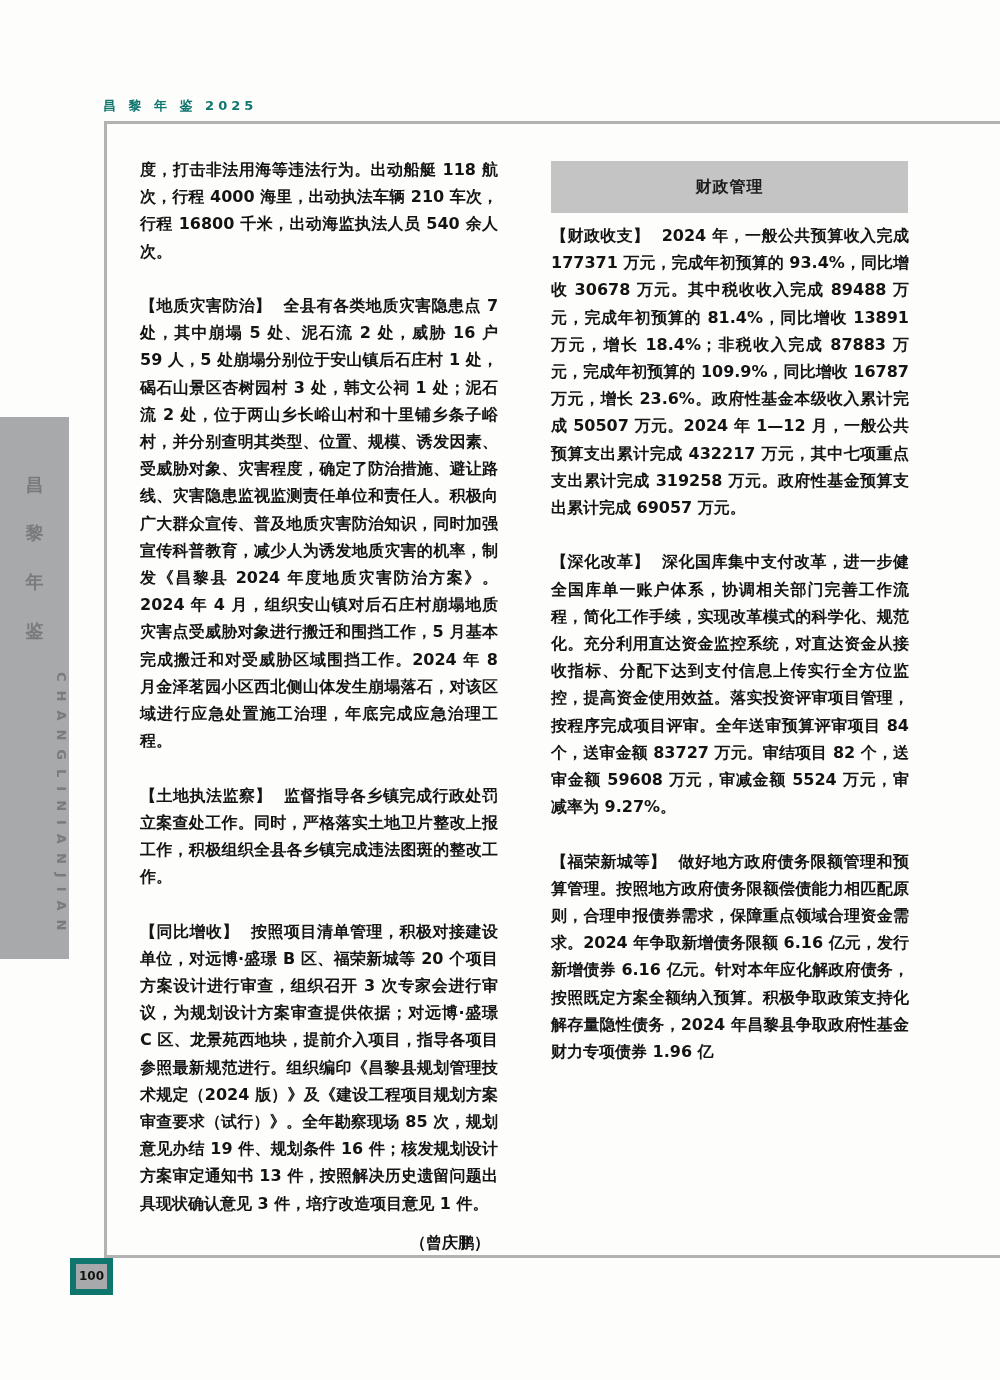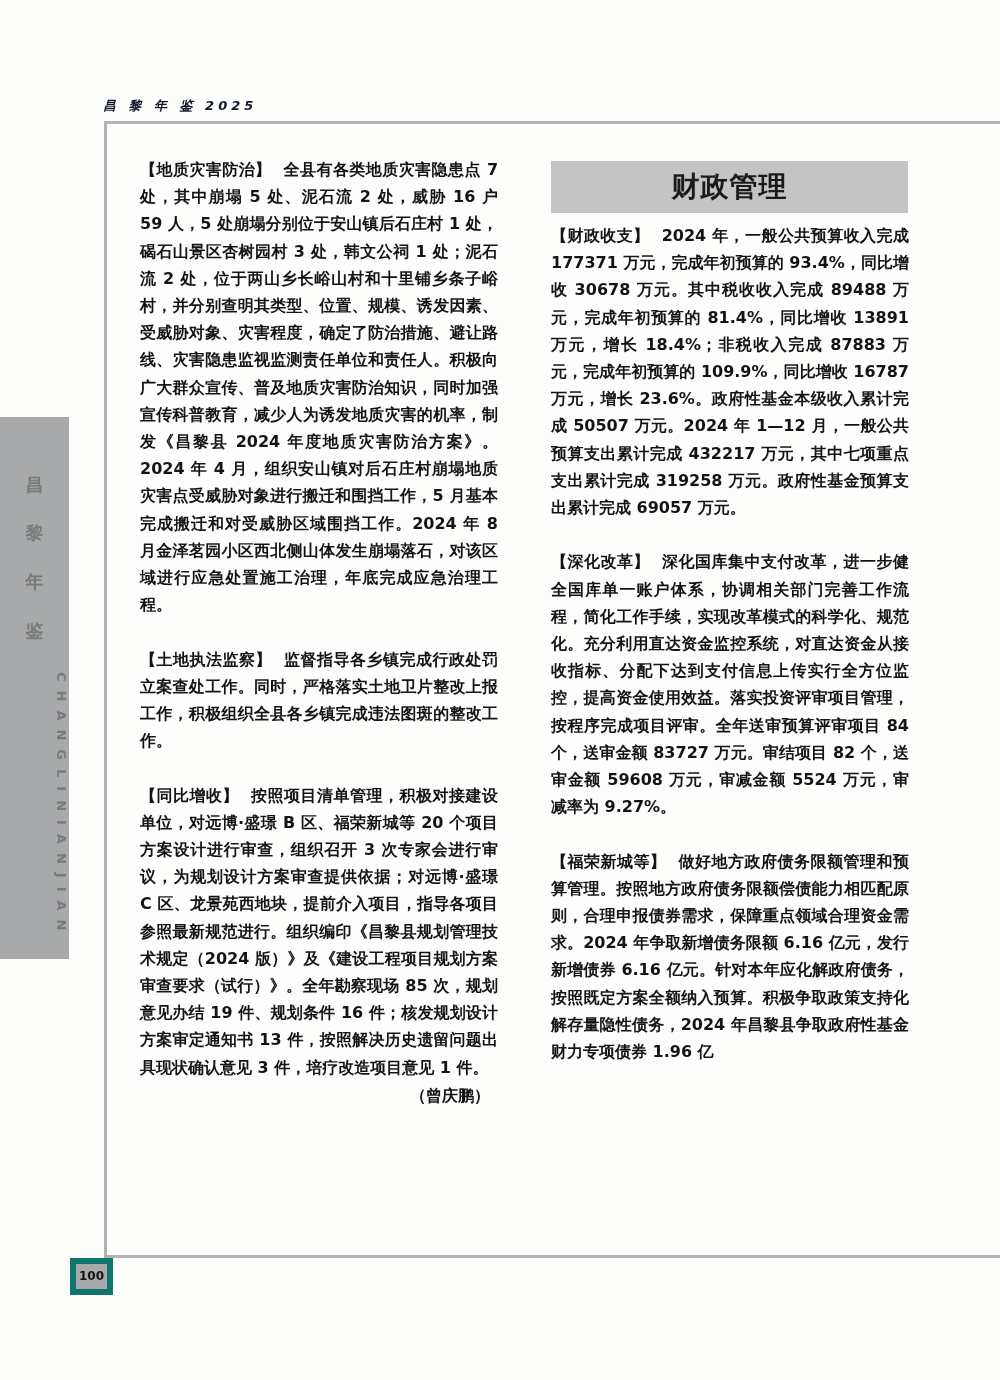--- a/index.html
+++ b/index.html
@@ -3,22 +3,22 @@
 <meta charset="utf-8">
 <style>
   html, body { margin: 0; padding: 0; }
   body {
     width: 1000px; height: 1380px; position: relative; overflow: hidden;
     background: #fdfdfc; color: #111;
     font-family: "DejaVu Sans", sans-serif;
   }
   .running-head {
     position: absolute; left: 103px; top: 97px;
-    font-size: 13px; font-weight: bold; font-style: italic; letter-spacing: 4px;
-    color: #0f172a; white-space: nowrap;
+    font-size: 13px; font-weight: bold; letter-spacing: 4px;
+    color: #0f766e; white-space: nowrap;
   }
   .frame-top { position: absolute; left: 105px; top: 121px; width: 895px; height: 3px; background: #b3b3b3; }
   .frame-left { position: absolute; left: 104px; top: 121px; width: 3px; height: 1137px; background: #b3b3b3; }
   .frame-bottom { position: absolute; left: 105px; top: 1255px; width: 895px; height: 3px; background: #b3b3b3; }
   .side-tab {
     position: absolute; left: 0; top: 417px; width: 69px; height: 542px;
     background: #a8a9aa;
   }
   .side-tab .cn {
     position: absolute; left: 0; width: 69px; text-align: center;
@@ -37,25 +37,25 @@
   }
   .col {
     position: absolute; width: 358px;
     font-size: 16px; line-height: 27.2px; font-weight: bold;
     text-align: justify; color: #141414;
   }
   .col.left { left: 140px; top: 156px; }
   .col.right { left: 551px; top: 222px; }
   .col p { margin: 0 0 27.2px 0; }
   .col .lead { font-weight: bold; }
-  .col .byline { text-align: right; margin-top: 1px; margin-bottom: 0; padding-right: 8px; }
+  .col .byline { text-align: right; margin-top: 12px; margin-bottom: 0; padding-right: 8px; }
   .section-banner {
     position: absolute; left: 551px; top: 161px; width: 357px; height: 52px;
     background: #c4c4c4;
-    font-size: 28px; font-weight: bold; text-align: center; line-height: 52px; color: #1a1a1a;
+    font-size: 16px; font-weight: bold; text-align: center; line-height: 52px; color: #1a1a1a;
     letter-spacing: 1px;
   }
 </style>
 </head>
 <body>
 
 <div class="running-head">昌 黎 年 鉴 2025</div>
 
 <div class="frame-top"></div>
 <div class="frame-left"></div>
@@ -65,20 +65,21 @@
   <div class="cn" style="top:56px">昌</div>
   <div class="cn" style="top:104px">黎</div>
   <div class="cn" style="top:153px">年</div>
   <div class="cn" style="top:202px">鉴</div>
   <div class="en">CHANGLINIANJIAN</div>
 </div>
 
 <div class="page-num">100</div>
 
 <div class="col left">
+  <p>度，打击非法用海等违法行为。出动船艇 118 航次，行程 4000 海里，出动执法车辆 210 车次，行程 16800 千米，出动海监执法人员 540 余人次。</p>
   <p><span class="lead">【地质灾害防治】</span>&nbsp; <span>全县有各类地质灾害隐患点 7 处，其中崩塌 5 处、泥石流 2 处，威胁 16 户 59 人，5 处崩塌分别位于安山镇后石庄村 1 处，碣石山景区杏树园村 3 处，韩文公祠 1 处；泥石流 2 处，位于两山乡长峪山村和十里铺乡条子峪村，并分别查明其类型、位置、规模、诱发因素、受威胁对象、灾害程度，确定了防治措施、避让路线、灾害隐患监视监测责任单位和责任人。积极向广大群众宣传、普及地质灾害防治知识，同时加强宣传科普教育，减少人为诱发地质灾害的机率，制发《昌黎县 2024 年度地质灾害防治方案》。2024 年 4 月，组织安山镇对后石庄村崩塌地质灾害点受威胁对象进行搬迁和围挡工作，5 月基本完成搬迁和对受威胁区域围挡工作。2024 年 8 月金泽茗园小区西北侧山体发生崩塌落石，对该区域进行应急处置施工治理，年底完成应急治理工程。</span></p>
   <p><span class="lead">【土地执法监察】</span>&nbsp; <span>监督指导各乡镇完成行政处罚立案查处工作。同时，严格落实土地卫片整改上报工作，积极组织全县各乡镇完成违法图斑的整改工作。</span></p>
   <p style="margin-bottom:0"><span class="lead">【同比增收】</span>&nbsp; <span>按照项目清单管理，积极对接建设单位，对远博·盛璟 B 区、福荣新城等 20 个项目方案设计进行审查，组织召开 3 次专家会进行审议，为规划设计方案审查提供依据；对远博·盛璟 C 区、龙景苑西地块，提前介入项目，指导各项目参照最新规范进行。组织编印《昌黎县规划管理技术规定（2024 版）》及《建设工程项目规划方案审查要求（试行）》。全年勘察现场 85 次，规划意见办结 19 件、规划条件 16 件；核发规划设计方案审定通知书 13 件，按照解决历史遗留问题出具现状确认意见 3 件，培疗改造项目意见 1 件。</span></p>
   <p class="byline">（曾庆鹏）</p>
 </div>
 
 <div class="section-banner">财政管理</div>
 
 <div class="col right">
   <p><span class="lead">【财政收支】</span>&nbsp; <span>2024 年，一般公共预算收入完成 177371 万元，完成年初预算的 93.4%，同比增收 30678 万元。其中税收收入完成 89488 万元，完成年初预算的 81.4%，同比增收 13891 万元，增长 18.4%；非税收入完成 87883 万元，完成年初预算的 109.9%，同比增收 16787 万元，增长 23.6%。政府性基金本级收入累计完成 50507 万元。2024 年 1—12 月，一般公共预算支出累计完成 432217 万元，其中七项重点支出累计完成 319258 万元。政府性基金预算支出累计完成 69057 万元。</span></p>

